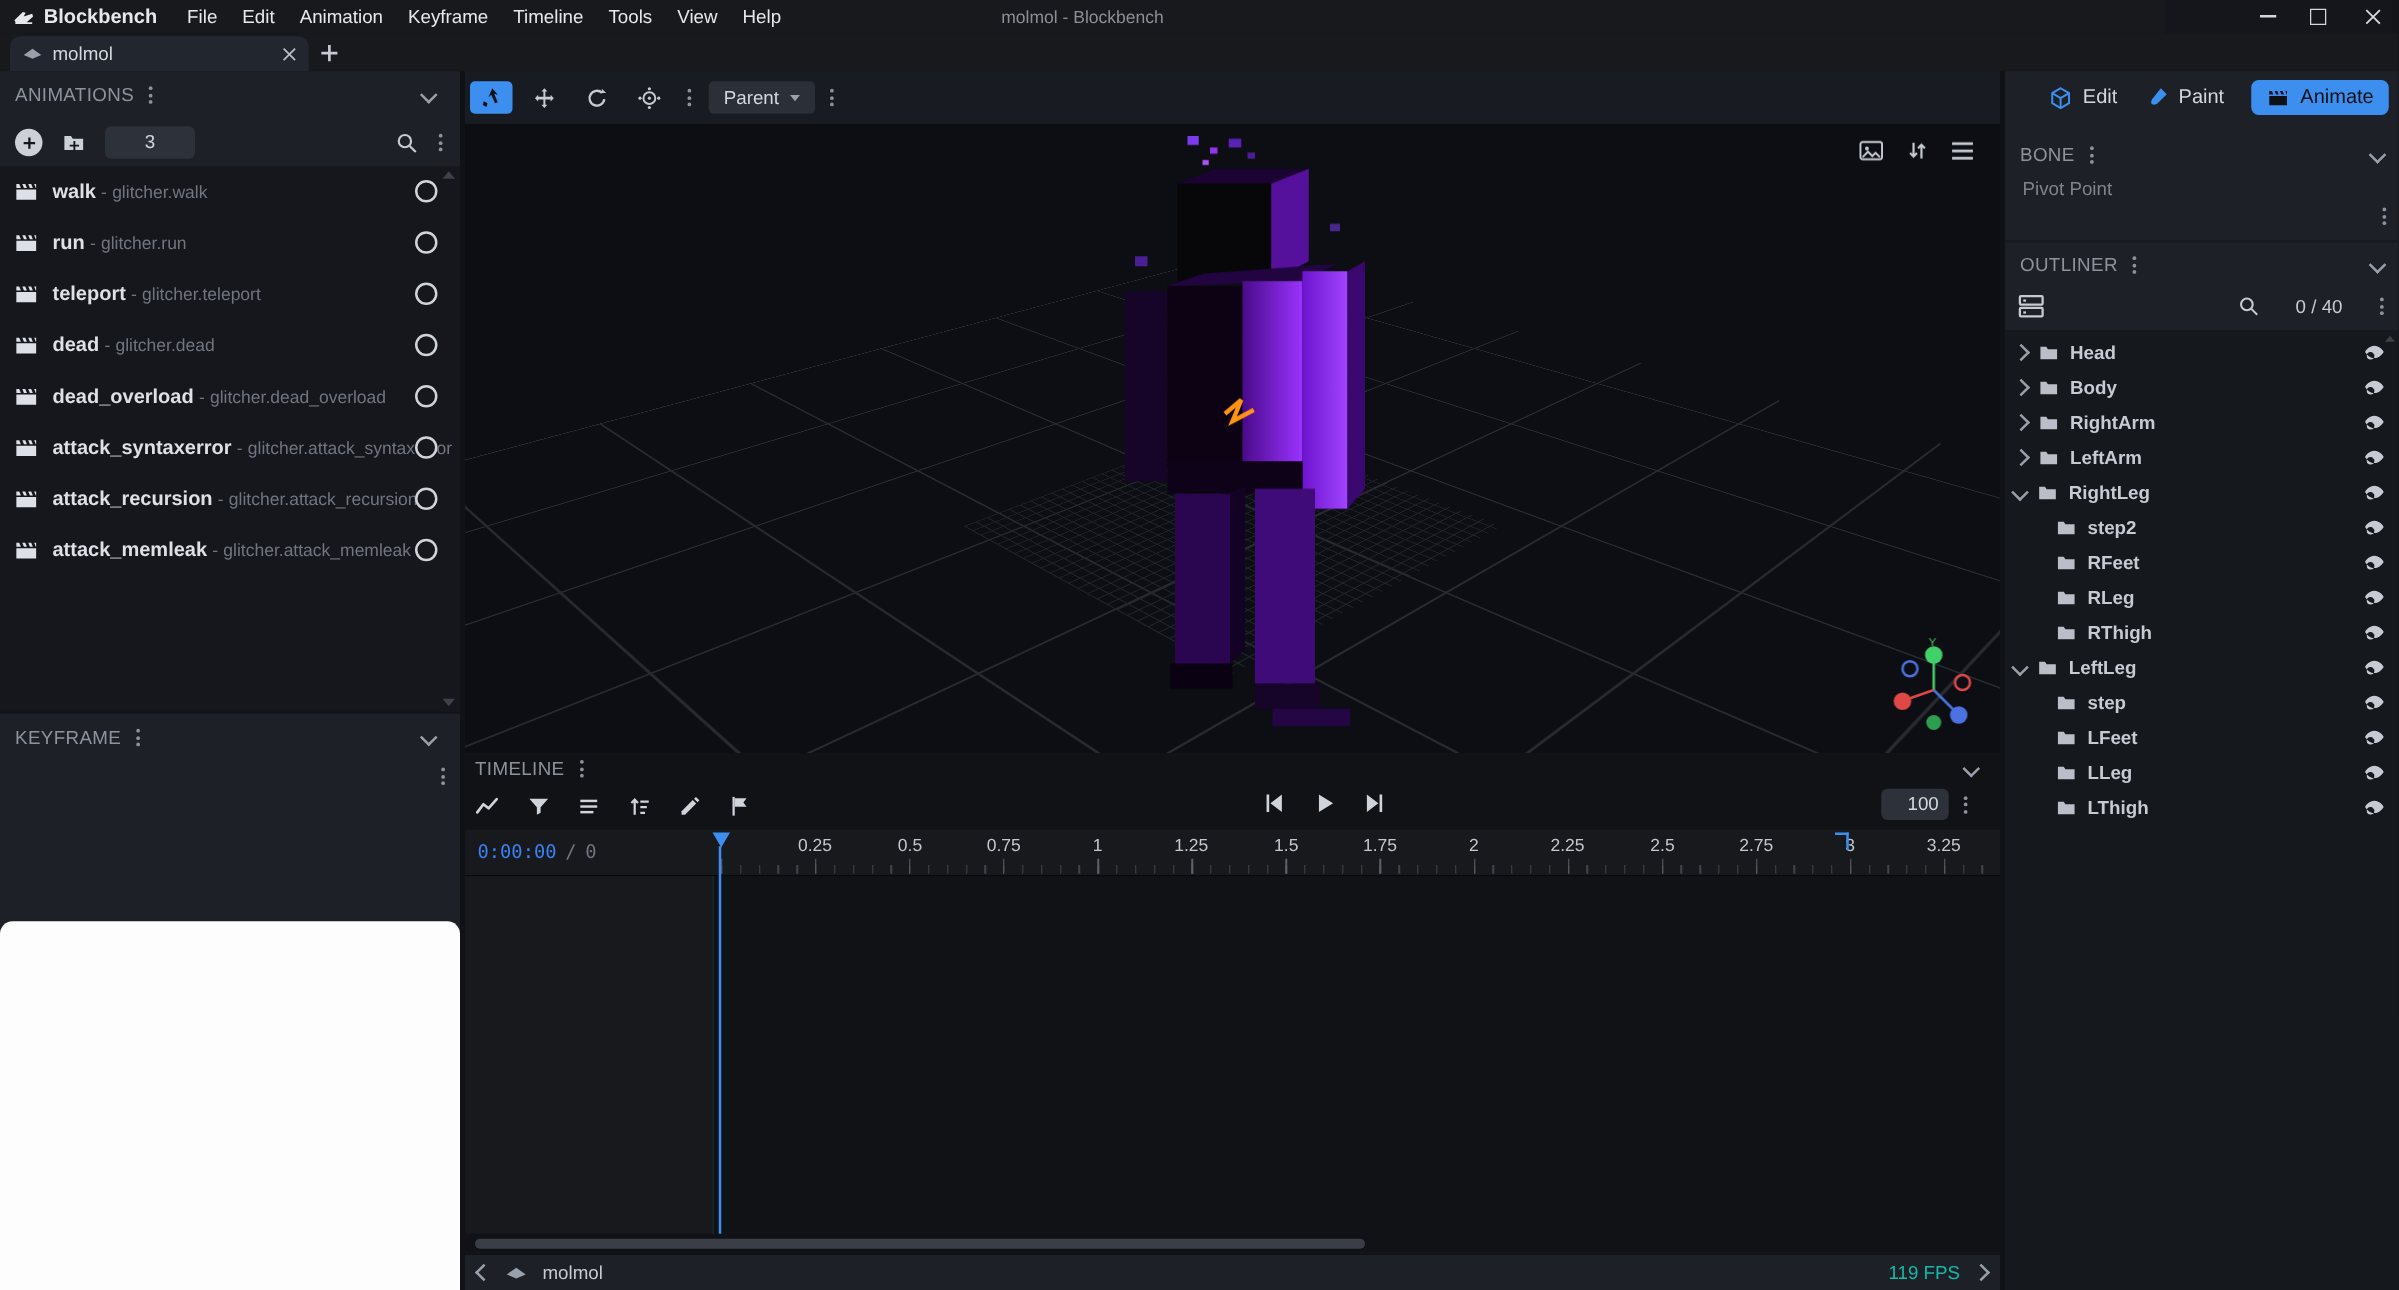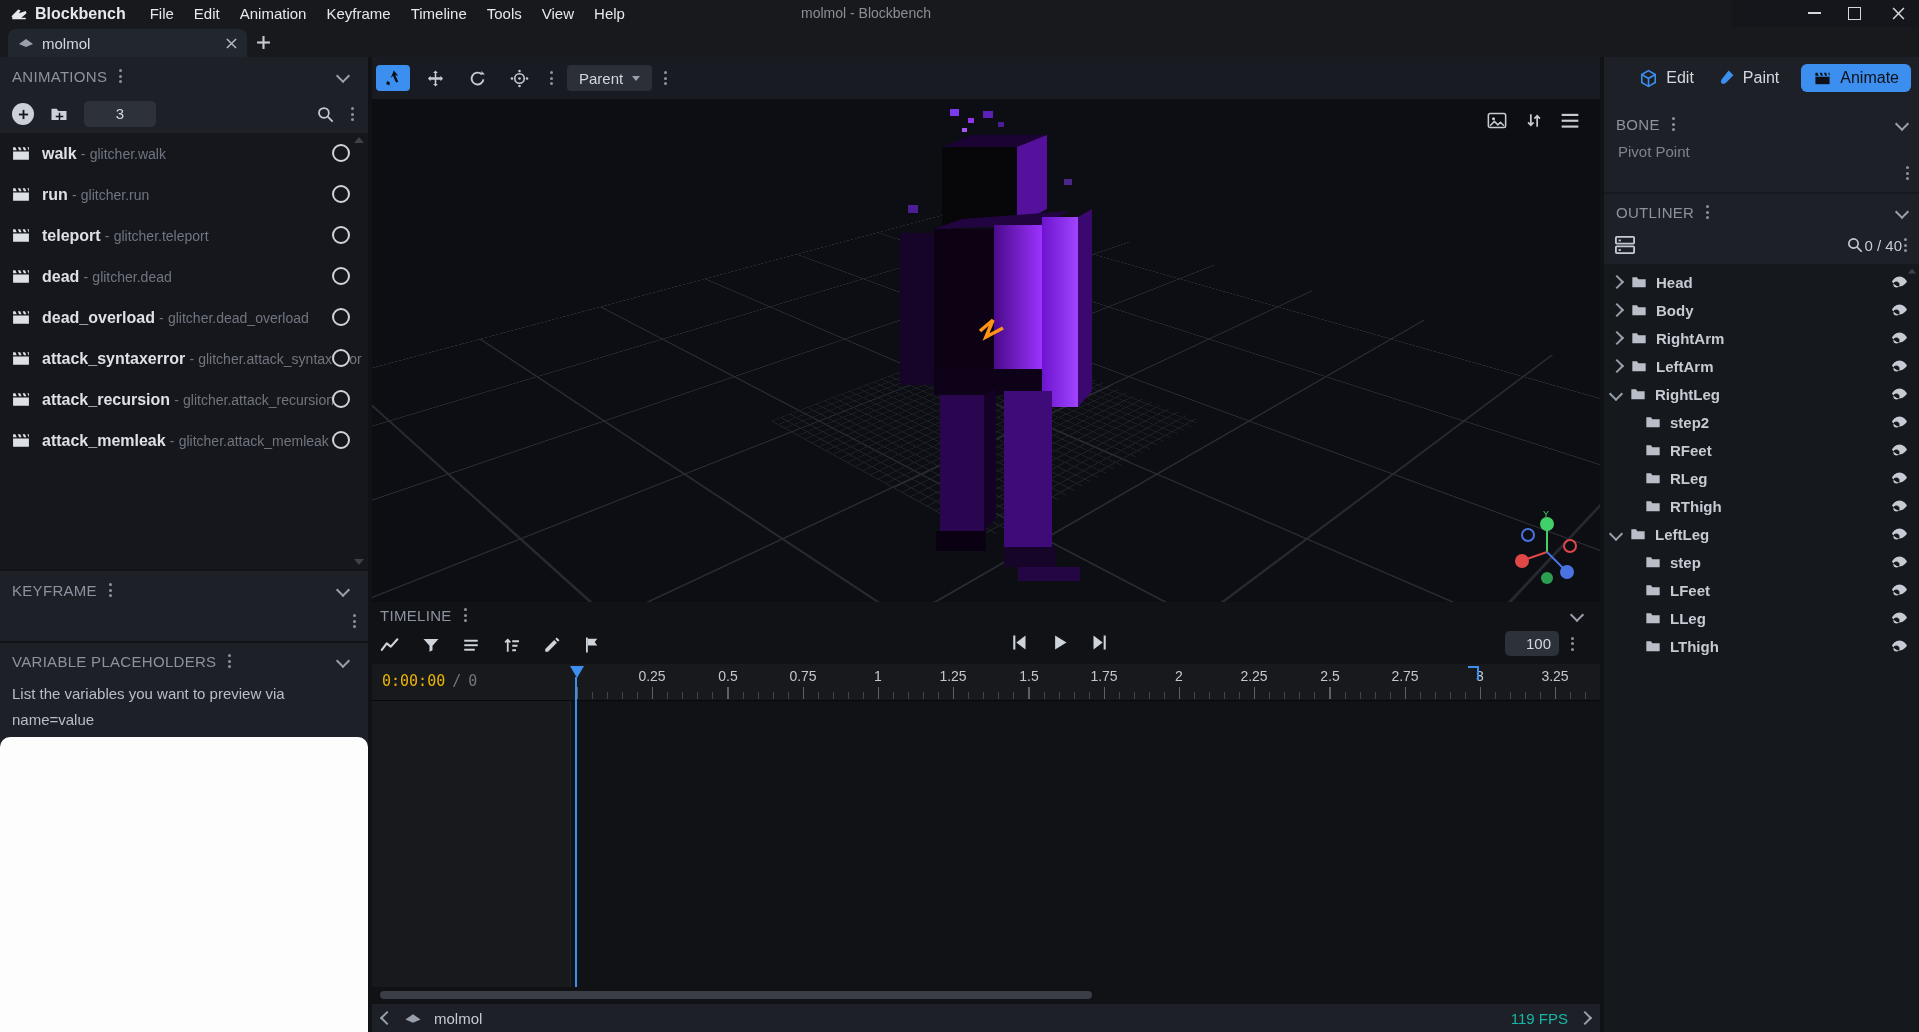--- a/index.html
+++ b/index.html
@@ -283,36 +283,20 @@
       </div>
       <div class="row" style="height:24px;justify-content:flex-end;padding:0 10px">
         <span class="k">
             <i></i>
             <i></i>
             <i></i>
           </span>
       </div>
     </div>
 
-    <div class="abs" style="left:0;top:584px;width:368px;border-top:2px solid #111318">
-      <div class="row" style="height:36px;padding:0 12px;gap:10px">
-        <span class="panel-hdr">VARIABLE PLACEHOLDERS</span>
-        <span class="k">
-            <i></i>
-            <i></i>
-            <i></i>
-          </span>
-        <span style="flex:1"></span>
-        <span class="chv" style="color:#9aa0ab;margin-right:8px"></span>
-      </div>
-      <div style="padding:2px 12px 0;color:#b8bdc6;font-size:15px;line-height:26px">
-        <div>List the variables you want to preview via</div>
-        <div>name=value</div>
-      </div>
-    </div>
 
     <div class="abs" style="left:0;top:680px;width:368px;height:295px;background:#fdfdfd;border-radius:10px 10px 0 0;cursor:text"></div>
   </div>
 
   <div class="abs" style="left:368px;top:57px;width:4px;height:975px;background:#101216"></div>
 
   <div class="abs row" style="left:372px;top:57px;width:1228px;height:42px;background:#181c22;gap:8px;padding-left:4px;box-sizing:border-box">
     <span class="tool-btn sel">
       <svg width="18" height="18" viewBox="0 0 24 24" fill="currentColor">
         <path d="M13 2l6 7-4-1 4 9-3 1-4-9-3 3z"></path>
@@ -490,21 +474,21 @@
         <span class="k">
             <i></i>
             <i></i>
             <i></i>
           </span>
       </div>
     </div>
 
     <div class="abs" style="left:0;top:62px;width:1228px;height:36px;background:#17191d;border-bottom:1px solid #08090b">
       <div class="row abs" style="left:10px;top:8px;gap:7px;font-family:'DejaVu Sans Mono',monospace;font-size:15px">
-        <span style="color:#eab308">0:00:00</span>
+        <span style="color:#3b82f6">0:00:00</span>
         <span style="color:#70757f">/</span>
         <span style="color:#70757f">0</span>
       </div>
       <div id="ruler-ticks">
         <span class="tick-lab" style="left:80px">0.25</span>
         <span class="tick-lab" style="left:156px">0.5</span>
         <span class="tick-lab" style="left:231px">0.75</span>
         <span class="tick-lab" style="left:306px">1</span>
         <span class="tick-lab" style="left:381px">1.25</span>
         <span class="tick-lab" style="left:457px">1.5</span>
@@ -594,21 +578,21 @@
       <span class="panel-hdr">OUTLINER</span>
       <span class="k">
           <i></i>
           <i></i>
           <i></i>
         </span>
       <span style="flex:1"></span>
       <span class="chv" style="color:#9aa0ab"></span>
     </div>
 
-    <div class="row" style="height:30px;padding:0 10px;gap:0">
+    <div class="row" style="height:30px;padding:0 10px;gap:28px">
       <svg width="22" height="20" viewBox="0 0 24 22" fill="none" stroke="#c6cad2" stroke-width="2" style="cursor:pointer">
         <rect x="2" y="2" width="20" height="7.5" rx="1"></rect>
           <rect x="2" y="12.5" width="20" height="7.5" rx="1"></rect>
         <rect x="5" y="5" width="2.4" height="2" fill="#c6cad2" stroke="none"></rect>
           <rect x="5" y="15.5" width="2.4" height="2" fill="#c6cad2" stroke="none"></rect>
       </svg>
       <span style="flex:1"></span>
       <svg class="ic" width="18" height="18" viewBox="0 0 24 24" style="color:#c6cad2;cursor:pointer">
           <use href="#i-search"></use>
         </svg>

